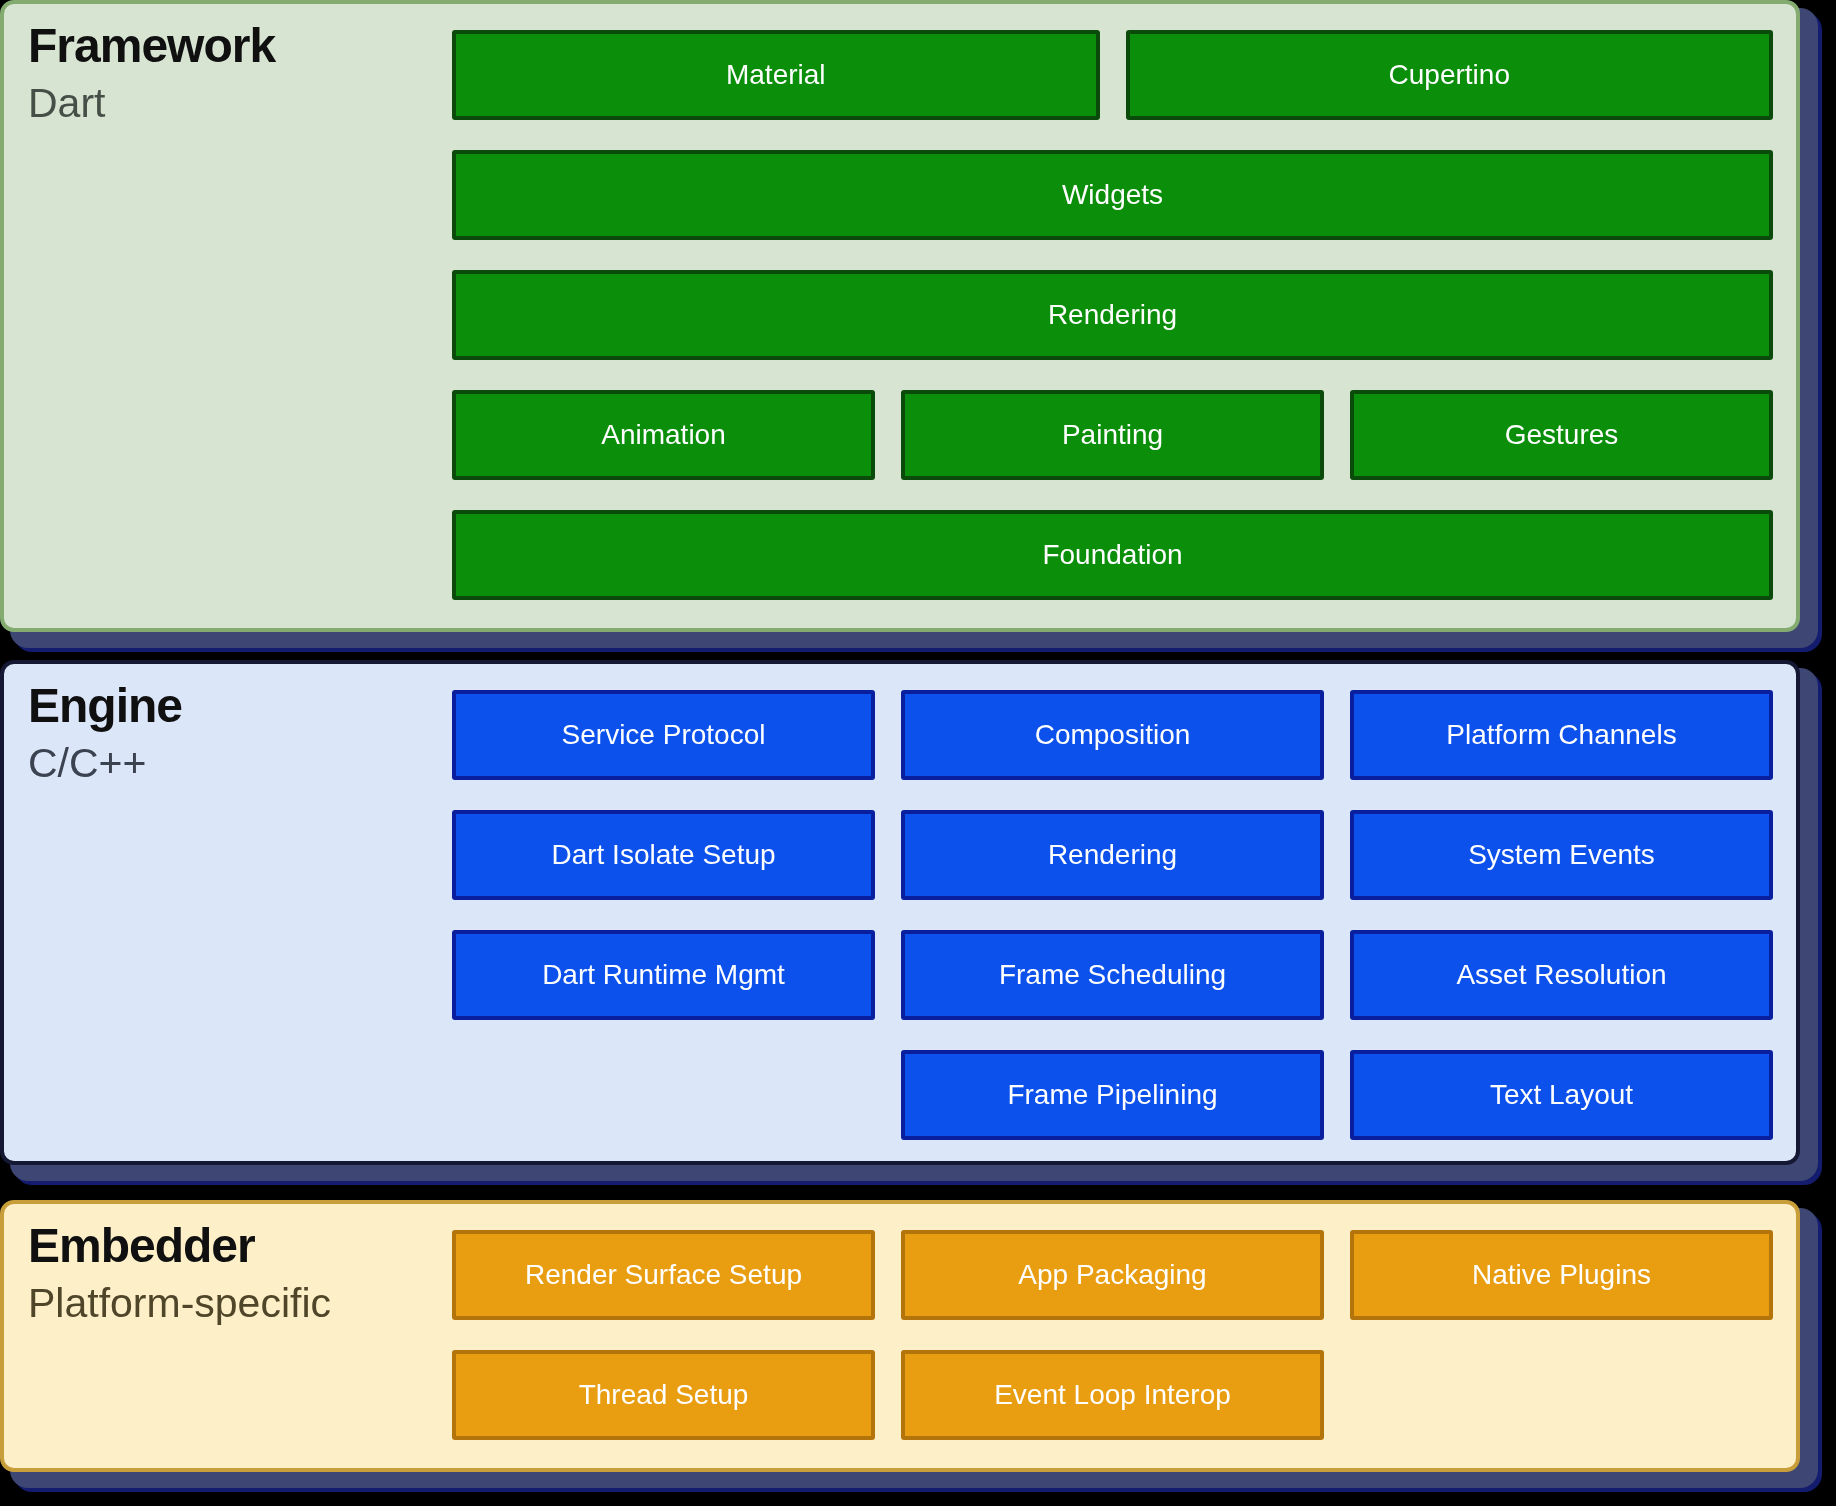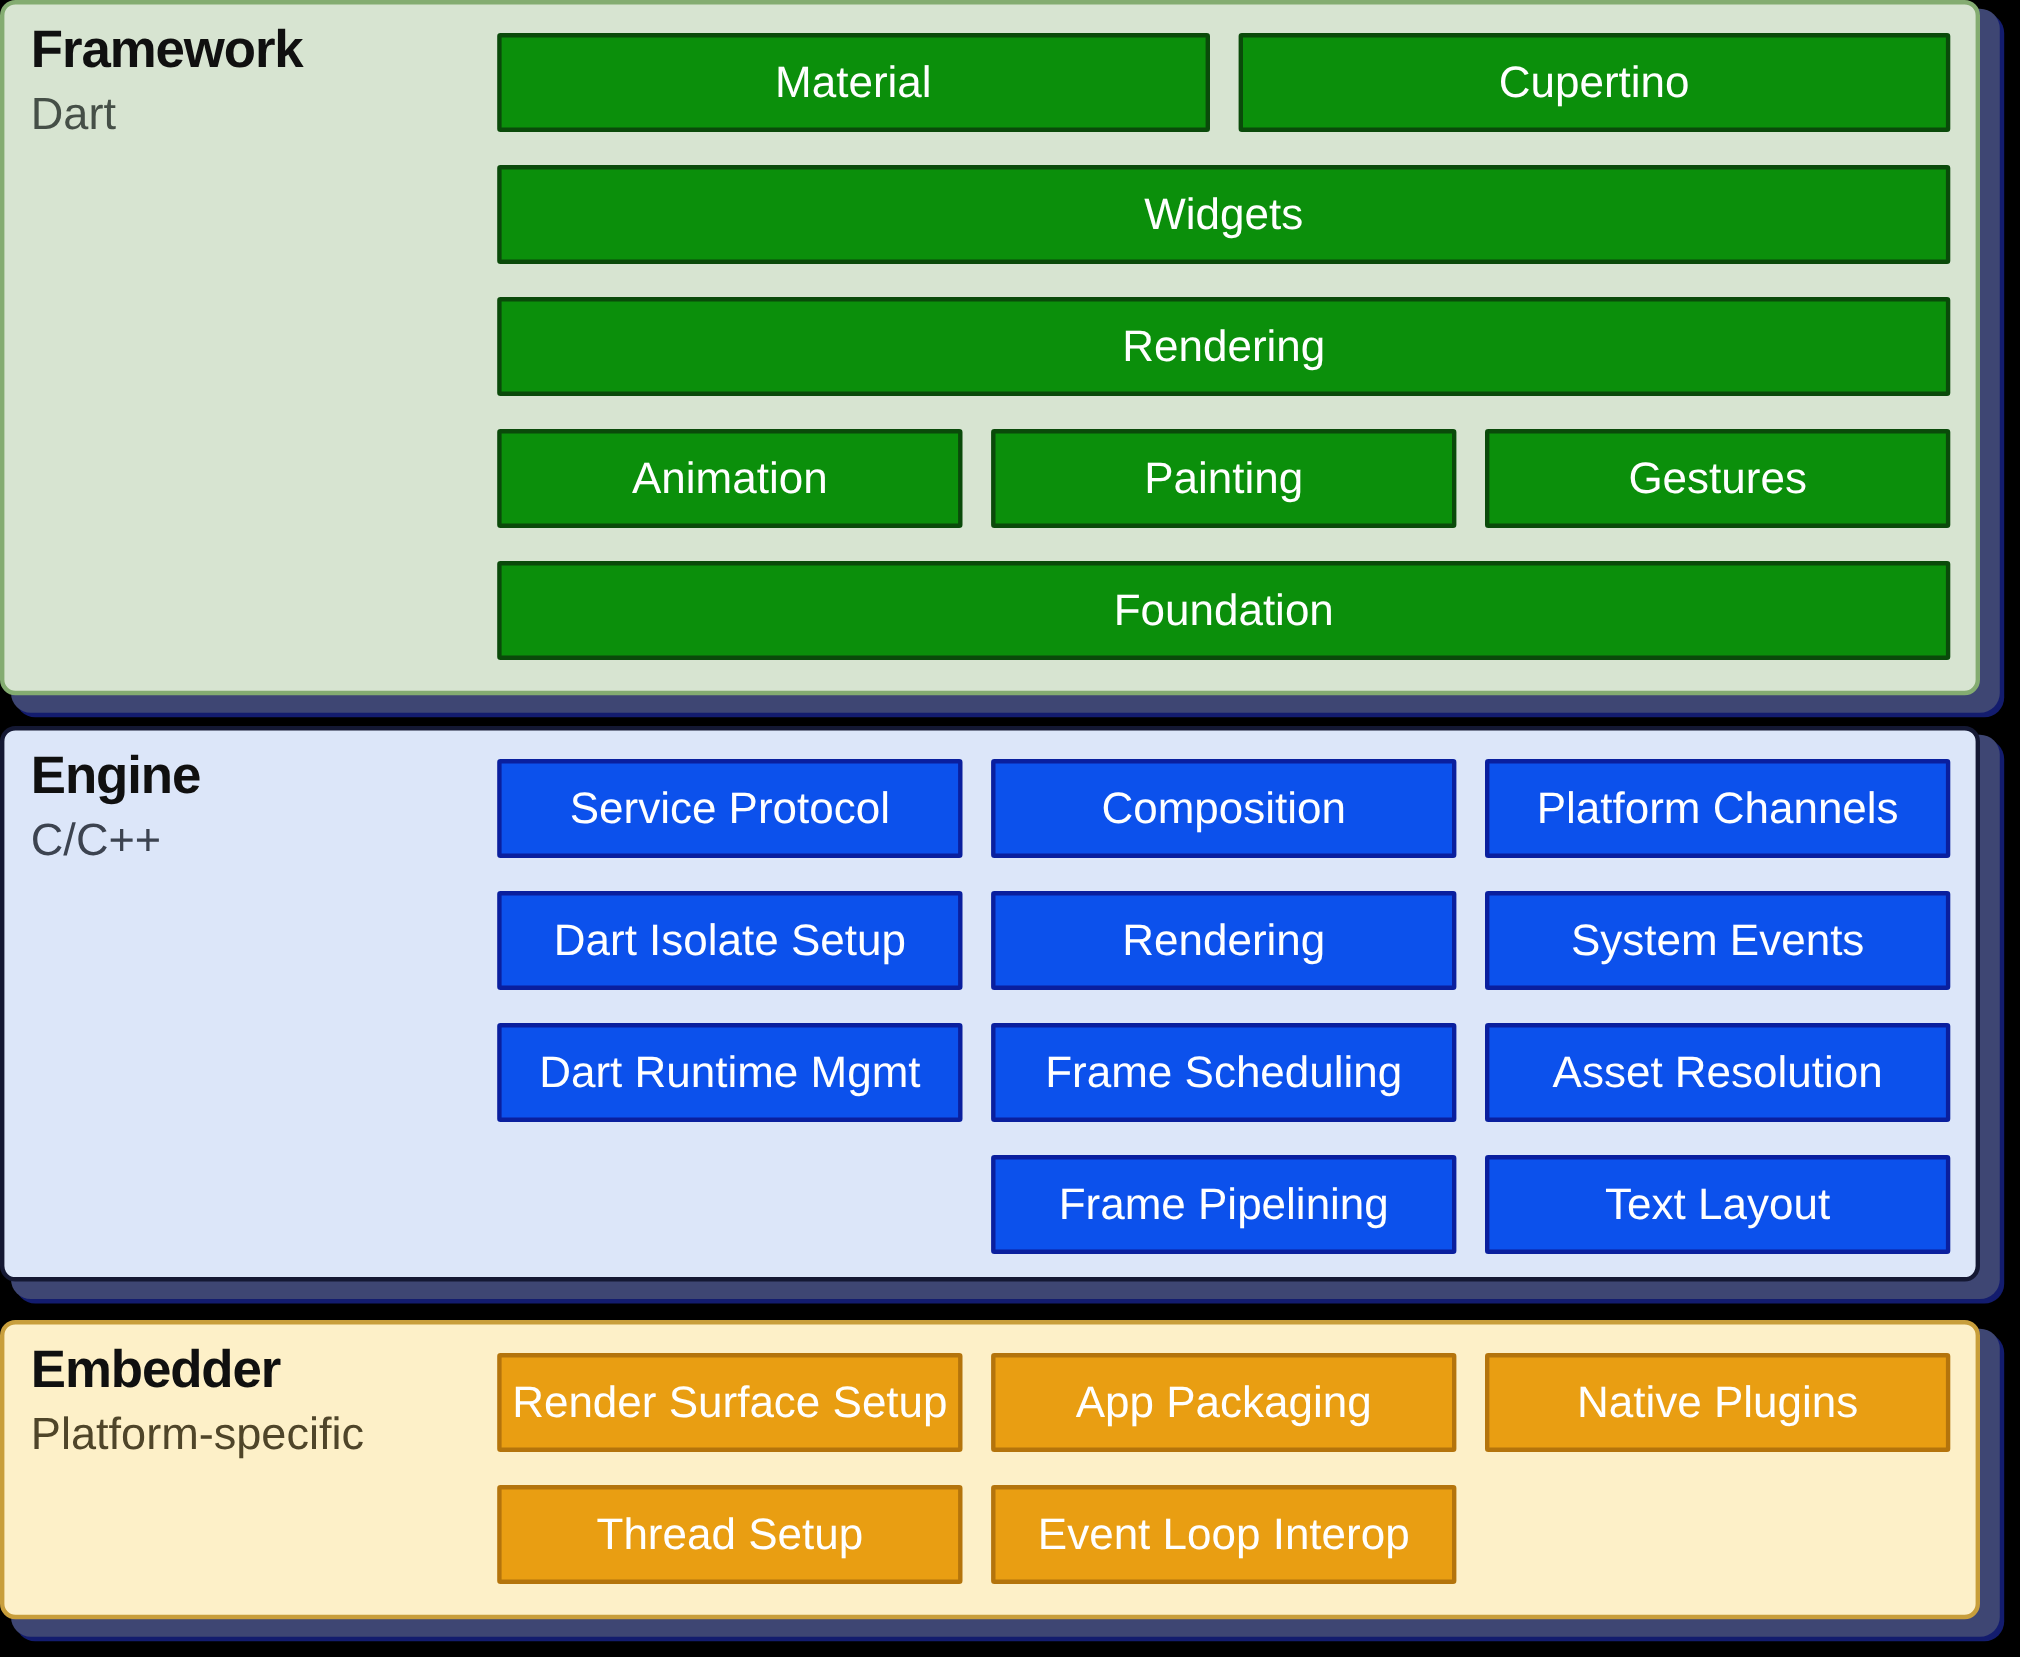--- a/index.html
+++ b/index.html
@@ -22,21 +22,21 @@
   .engine .subtitle{color:#3c4350;}
   .embedder .subtitle{color:#4f4529;}
 
   .grid{
     position:absolute;left:448px;top:26px;width:1321px;
     display:flex;flex-direction:column;gap:30px;
   }
   .row{display:flex;gap:26px;height:90px;}
   .box{
     flex:1;display:flex;align-items:center;justify-content:center;
-    font-size:40px;color:#ffffff;border:4px solid;border-radius:3px;
+    font-size:28px;color:#ffffff;border:4px solid;border-radius:3px;
     box-sizing:border-box;white-space:nowrap;overflow:hidden;
   }
   .g{background:#0b8f0b;border-color:#0a4a0a;}
   .b{background:#0c51ec;border-color:#0a1f9e;}
   .o{background:#e99e12;border-color:#b4740c;}
   .spacer{flex:1;visibility:hidden;border:4px solid transparent;}
 </style>
 </head>
 <body>
 

